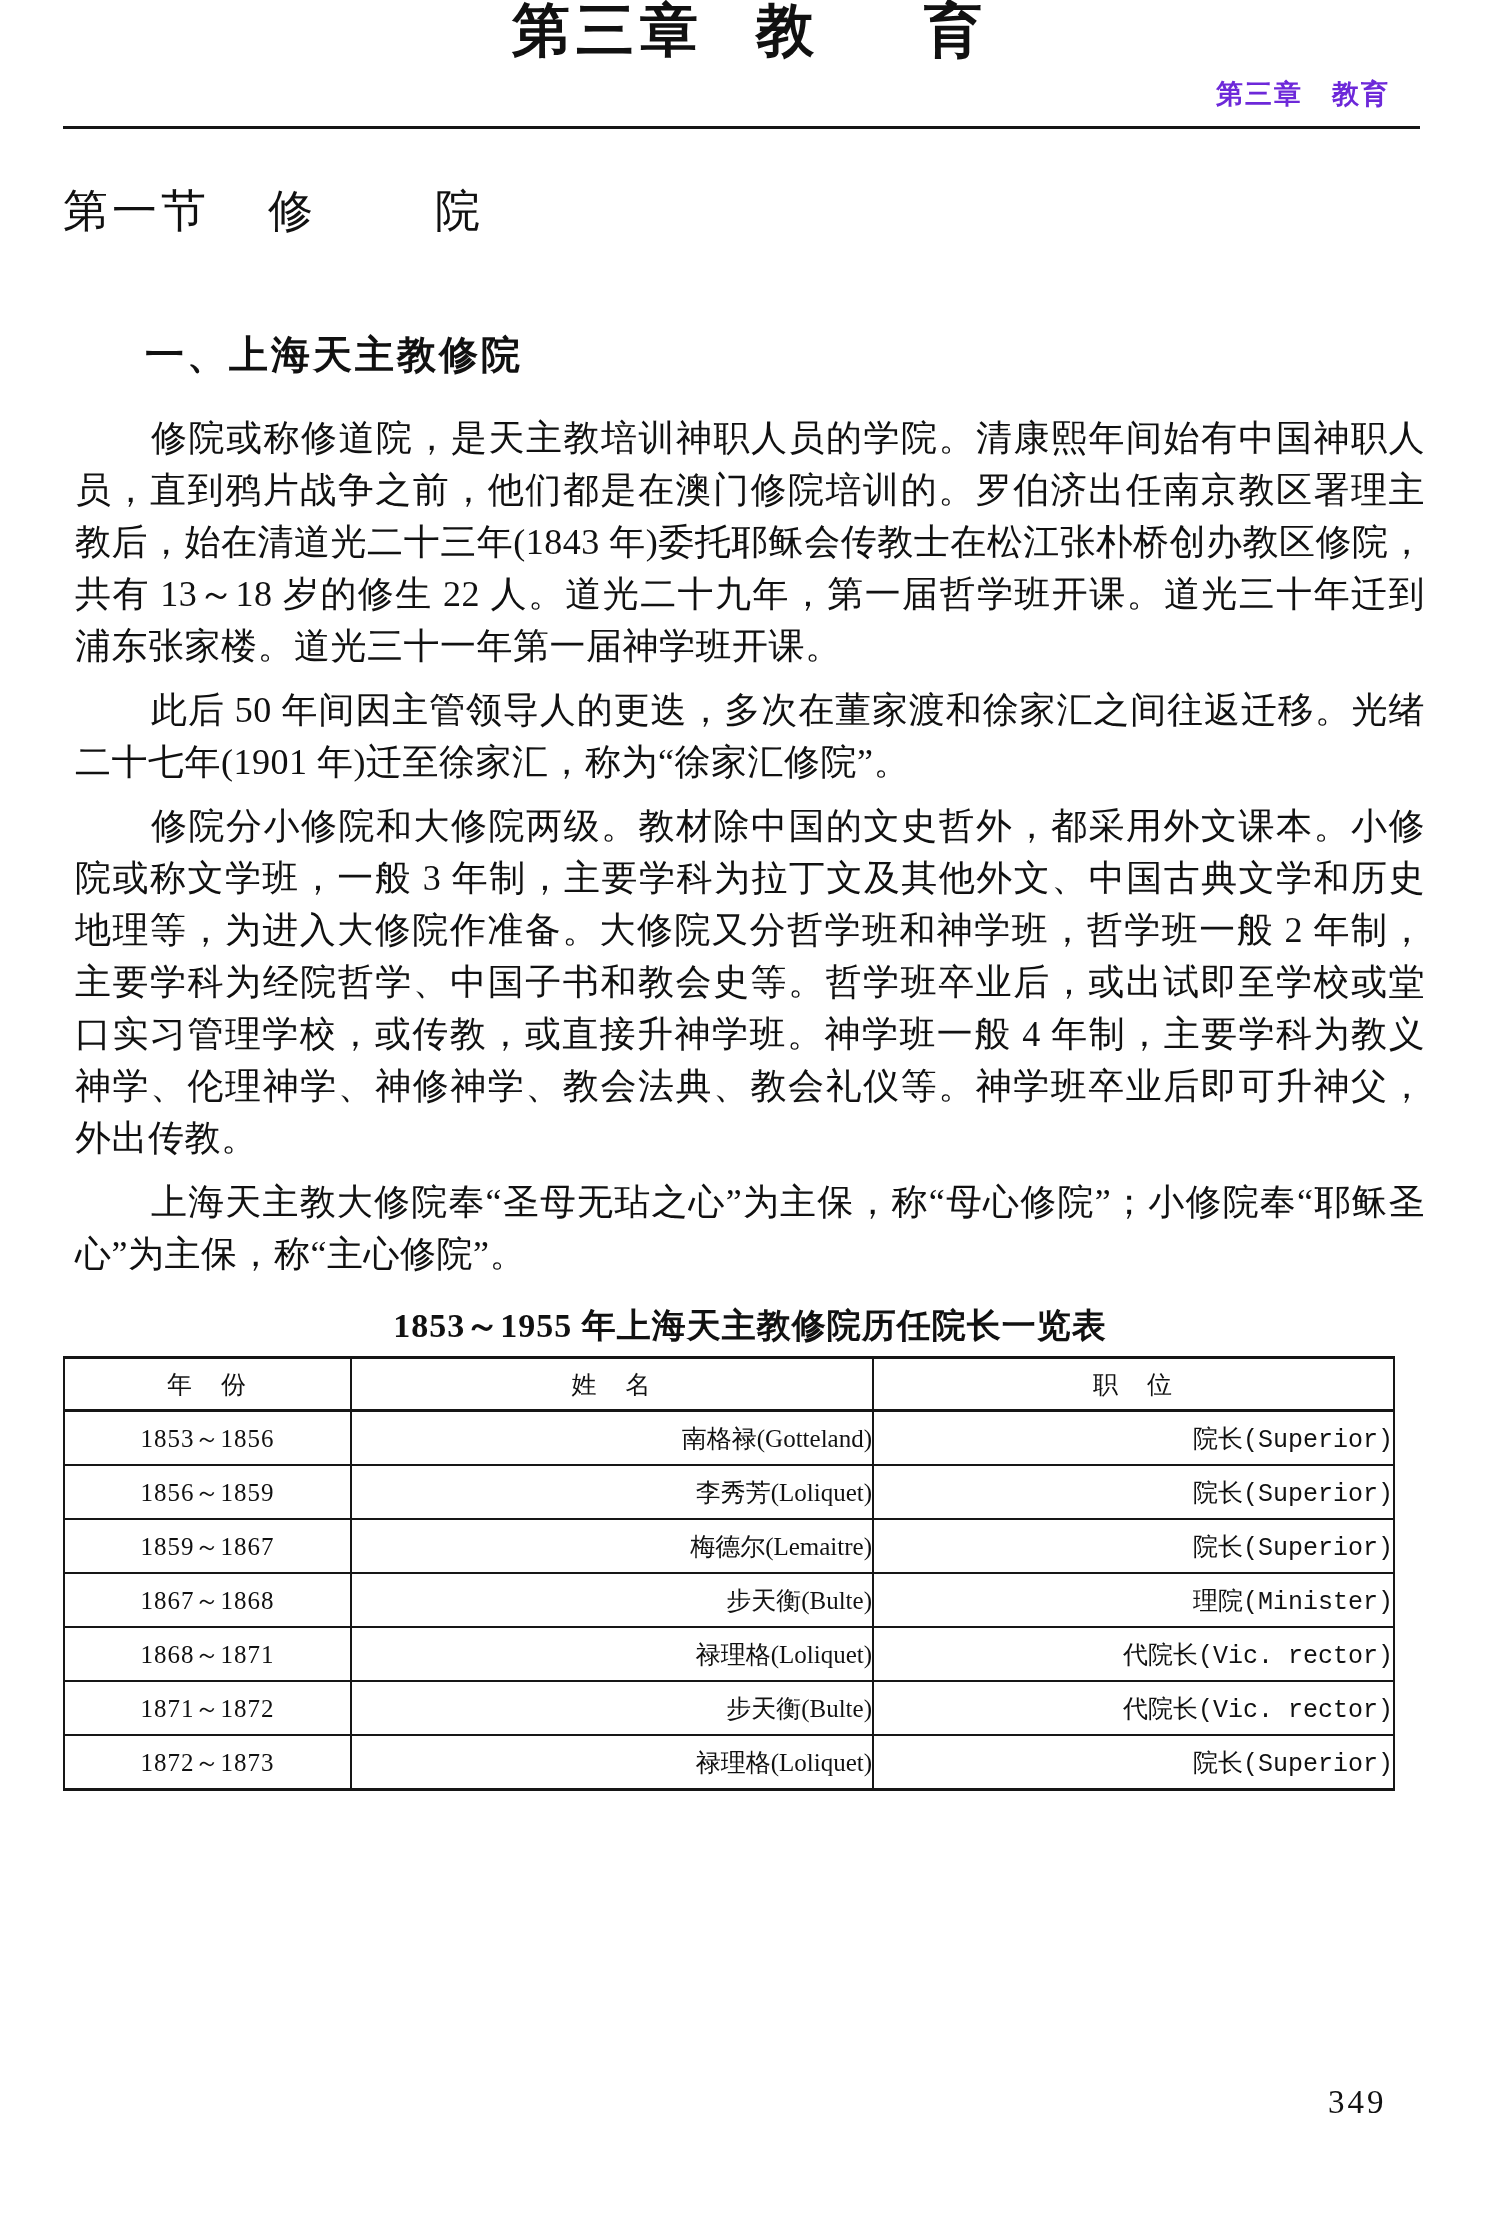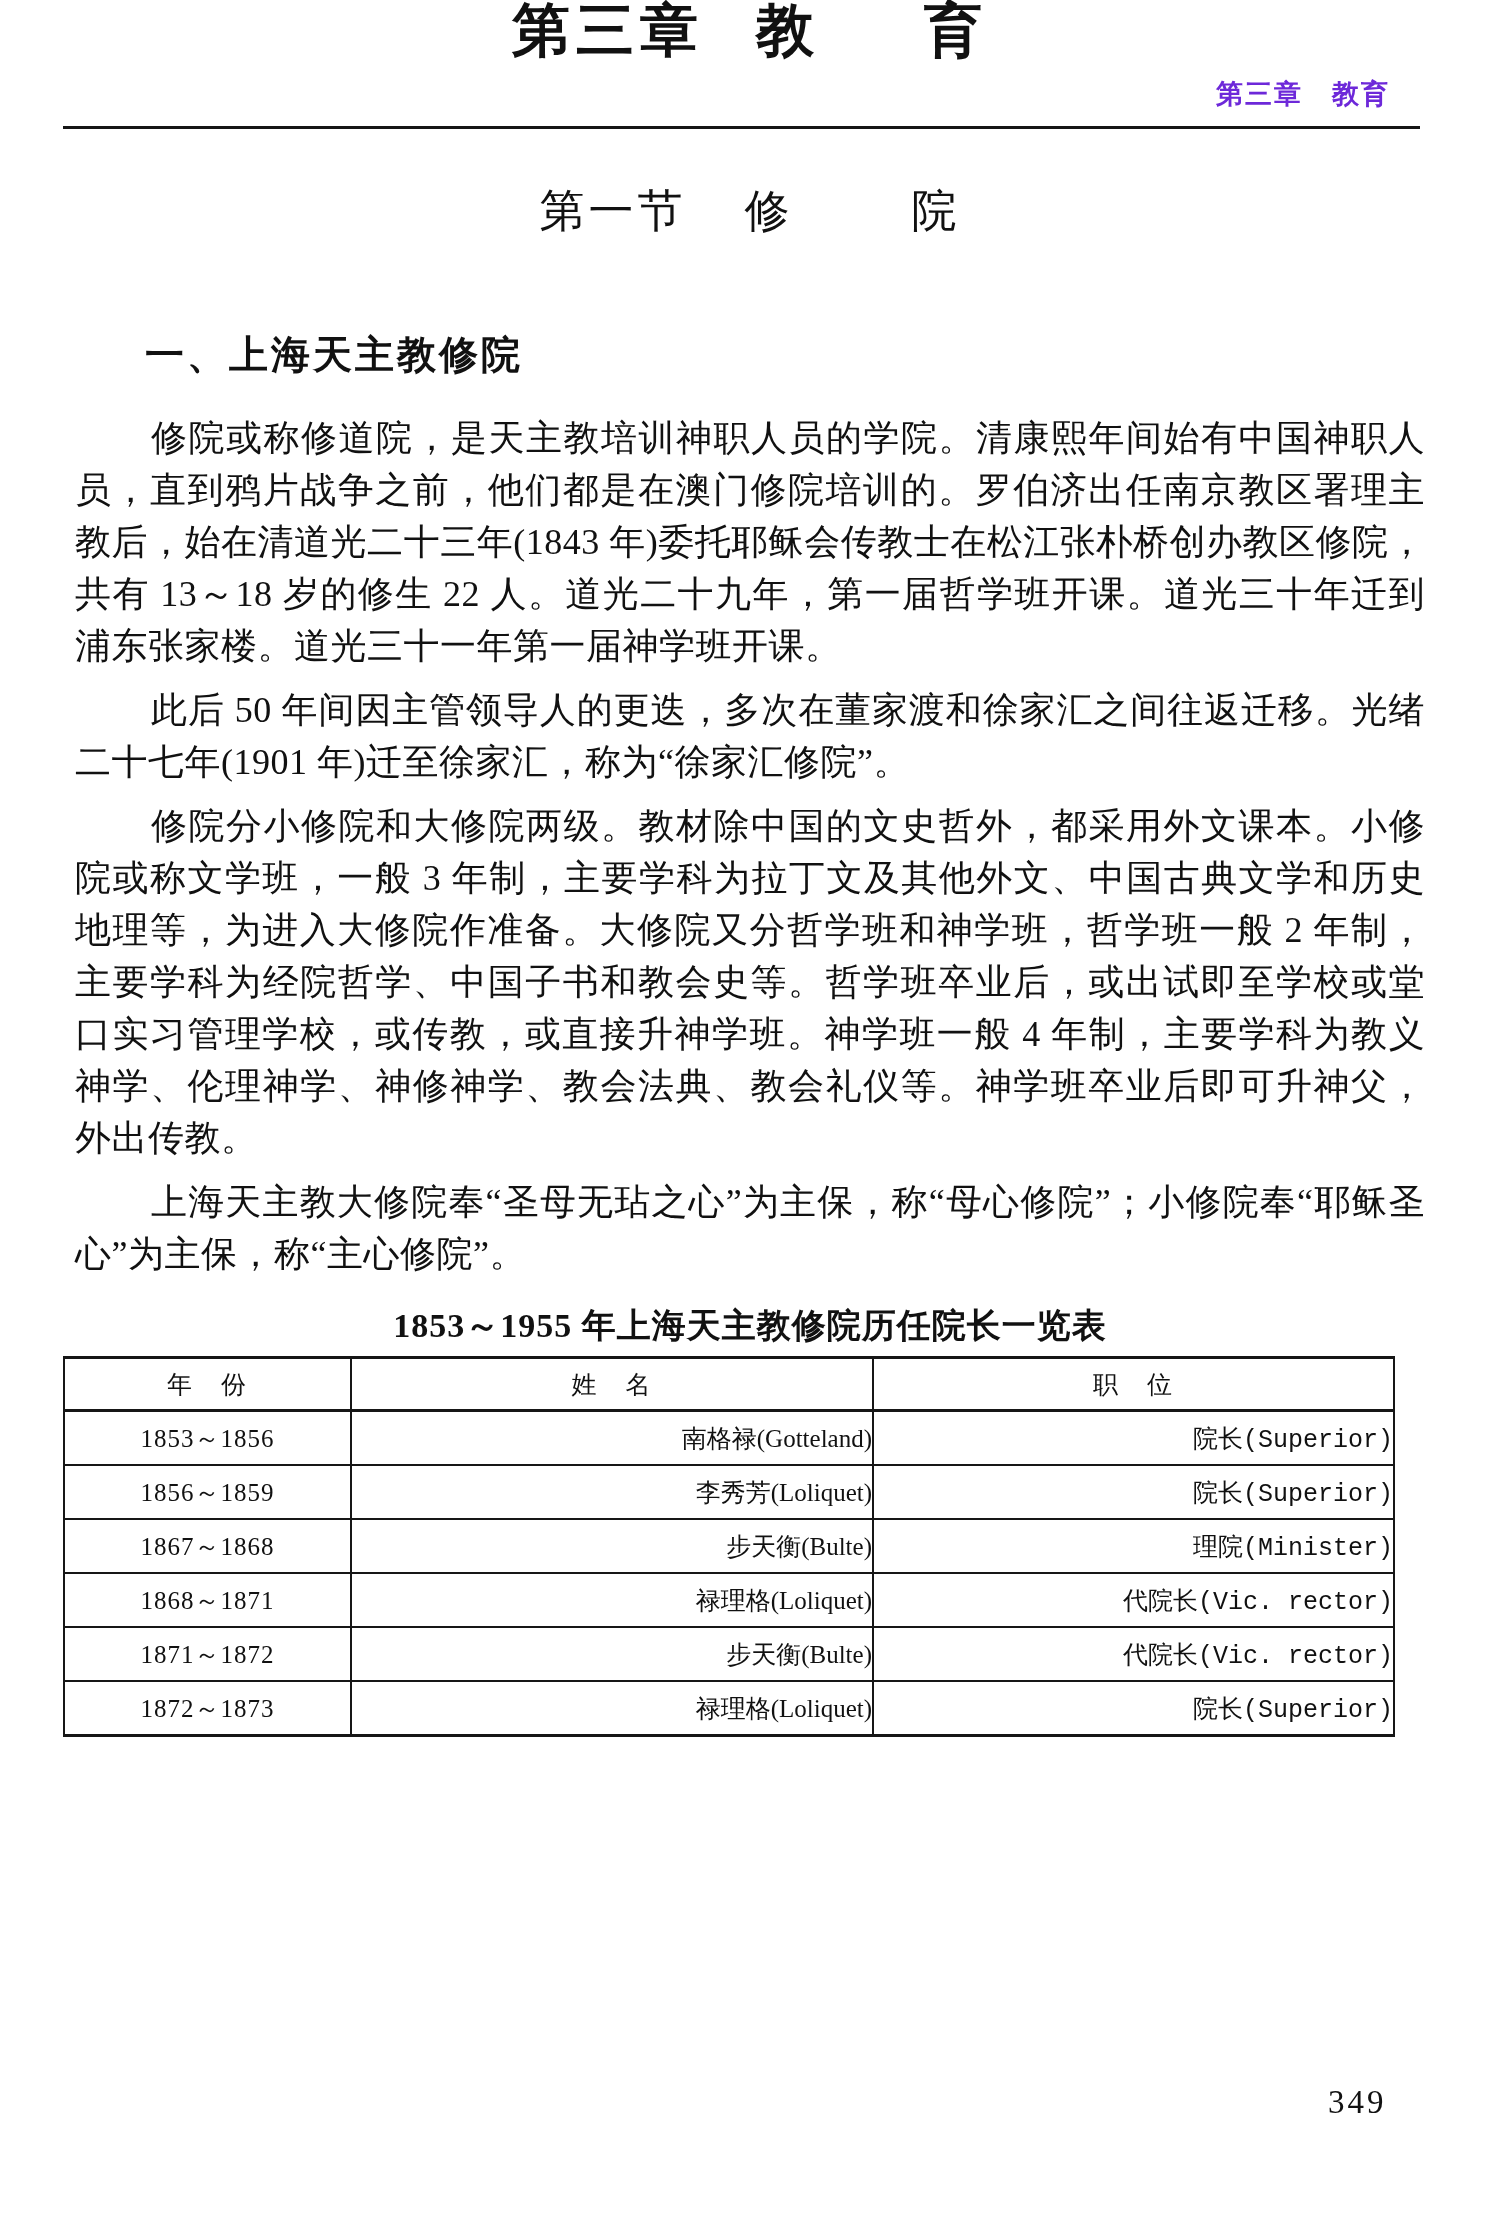--- a/index.html
+++ b/index.html
@@ -47,21 +47,21 @@
     font-size: 58px;
     line-height: 62px;
     font-weight: 600;
     letter-spacing: 6px;
   }
   .chapter-title .gap-s { width: 52px; }
   .chapter-title .gap-l { width: 104px; }
   .section-title {
     margin-top: 124px;
     display: flex;
-    justify-content: center;
+    justify-content: flex-start;
     align-items: baseline;
     font-size: 45px;
     line-height: 50px;
     font-weight: 400;
     letter-spacing: 4px;
   }
   .section-title .gap-s { width: 58px; }
   .section-title .gap-l { width: 118px; }
   
   .subsection-heading {
@@ -173,20 +173,25 @@
         <td class="year">1853～1856</td>
         <td class="name">南格禄(Gotteland)</td>
         <td class="pos">院长(Superior)</td>
       </tr>
       <tr>
         <td class="year">1856～1859</td>
         <td class="name">李秀芳(Loliquet)</td>
         <td class="pos">院长(Superior)</td>
       </tr>
       <tr>
+        <td class="year">1859～1867</td>
+        <td class="name">梅德尔(Lemaitre)</td>
+        <td class="pos">院长(Superior)</td>
+      </tr>
+      <tr>
         <td class="year">1867～1868</td>
         <td class="name">步天衡(Bulte)</td>
         <td class="pos">理院(Minister)</td>
       </tr>
       <tr>
         <td class="year">1868～1871</td>
         <td class="name">禄理格(Loliquet)</td>
         <td class="pos">代院长(Vic. rector)</td>
       </tr>
       <tr>

